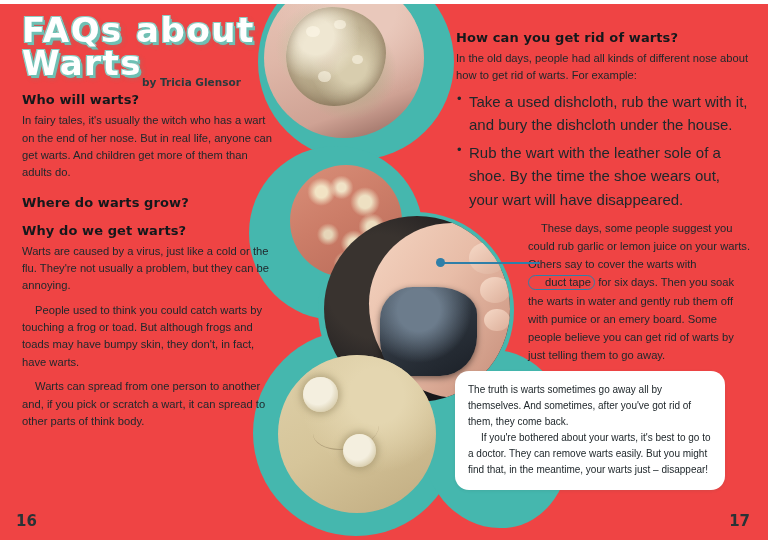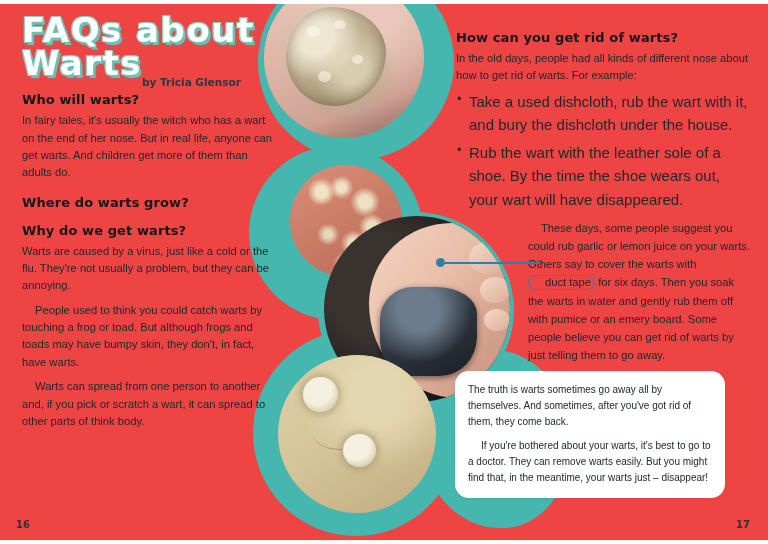--- a/index.html
+++ b/index.html
@@ -267,28 +267,28 @@
     z-index: 20;
     box-shadow: 0 1px 3px rgba(60,90,85,.12);
   }
   #truth-box p {
     font-family: "Liberation Sans", sans-serif;
     font-size: 10px;
     line-height: 1.58;
     color: #20282c;
     margin: 0;
   }
-  #truth-box p + p { text-indent: 13px; margin-top: 9px; }
+  #truth-box p + p { text-indent: 13px; margin-top: 1px; }
 
   
   .pagenum {
     position: absolute;
     font-family: "DejaVu Sans", sans-serif;
     font-weight: 700;
-    font-size: 10px;
+    font-size: 15px;
     color: #2a3336;
     z-index: 30;
   }
   #pagenum-left  { left: 16px;  bottom: 14px; }
   #pagenum-right { right: 18px; bottom: 14px; }
 </style>
 </head>
 <body>
 
 <div id="page">

